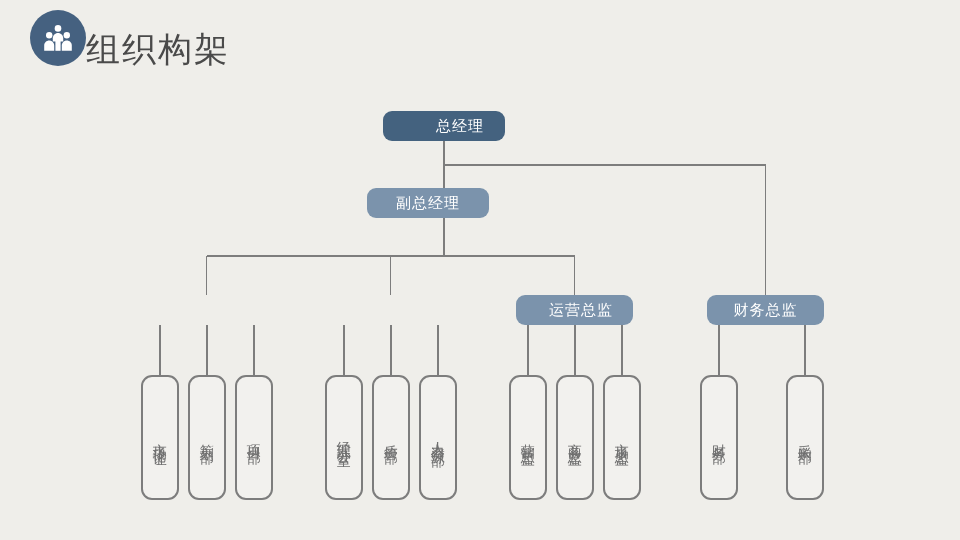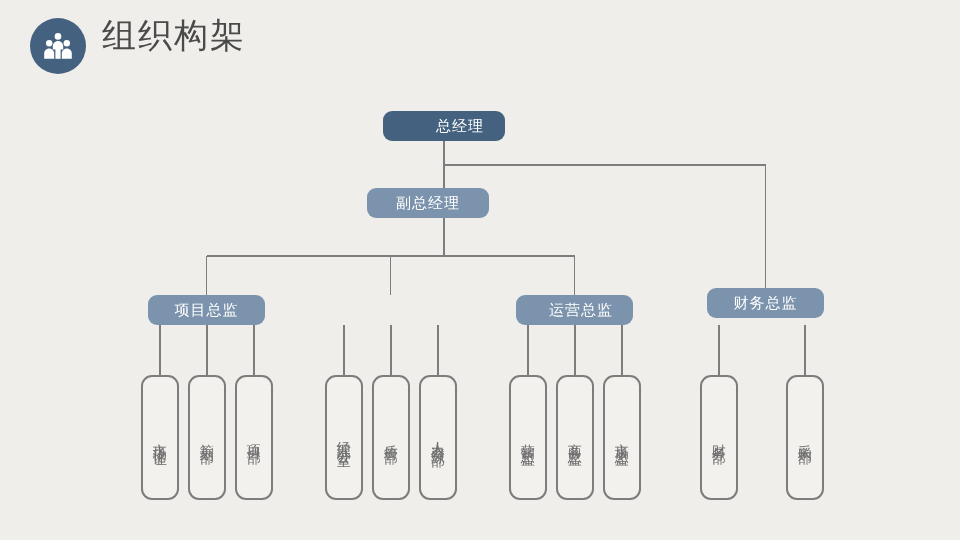--- a/index.html
+++ b/index.html
@@ -12,24 +12,23 @@
     background: #efeeea;
     font-family: "Liberation Sans", "DejaVu Sans", sans-serif;
     overflow: hidden;
     position: relative;
   }
 
   
   #header {
     position: absolute;
     left: 30px;
-    top: 18px;
+    top: 10px;
     display: flex;
-    align-items: flex-start;
-    gap: 16px;
+    align-items: flex-end;
   }
   #header-icon {
     width: 56px;
     height: 56px;
     border-radius: 50%;
     background: #456180;
     display: flex;
     align-items: center;
     justify-content: center;
     flex: 0 0 auto;
@@ -153,27 +152,24 @@
   </svg>
 
   <div class="node node-l0" style="left:383px; top:111px; width:122px; height:30px;">
     <span>总经理</span>
   </div>
 
   <div class="node node-l1" style="left:367px; top:188px; width:122px; height:30px;">
     <span>副总经理</span>
   </div>
 
-  <div class="node node-l2" style="left:148px; top:295px; width:117px; height:30px;">
-    <span>项目总监</span>
-  </div>
   <div class="node node-l2" style="left:516px; top:295px; width:117px; height:30px;padding-left:13px;">
     <span>运营总监</span>
   </div>
-  <div class="node node-l2" style="left:707px; top:288px; width:117px; height:30px;">
+  <div class="node node-l2" style="left:707px; top:295px; width:117px; height:30px;">
     <span>财务总监</span>
   </div>
 
   <div class="node node-l3" style="left:141px; top:375px; width:38px; height:125px;">市场论证</div>
   <div class="node node-l3" style="left:188px; top:375px; width:38px; height:125px;">策划部</div>
   <div class="node node-l3" style="left:235px; top:375px; width:38px; height:125px;">项目部</div>
 
   <div class="node node-l3" style="left:325px; top:375px; width:38px; height:125px;">经理办公室</div>
   <div class="node node-l3" style="left:372px; top:375px; width:38px; height:125px;">质管部</div>
   <div class="node node-l3" style="left:419px; top:375px; width:38px; height:125px;">人力资源部</div>

